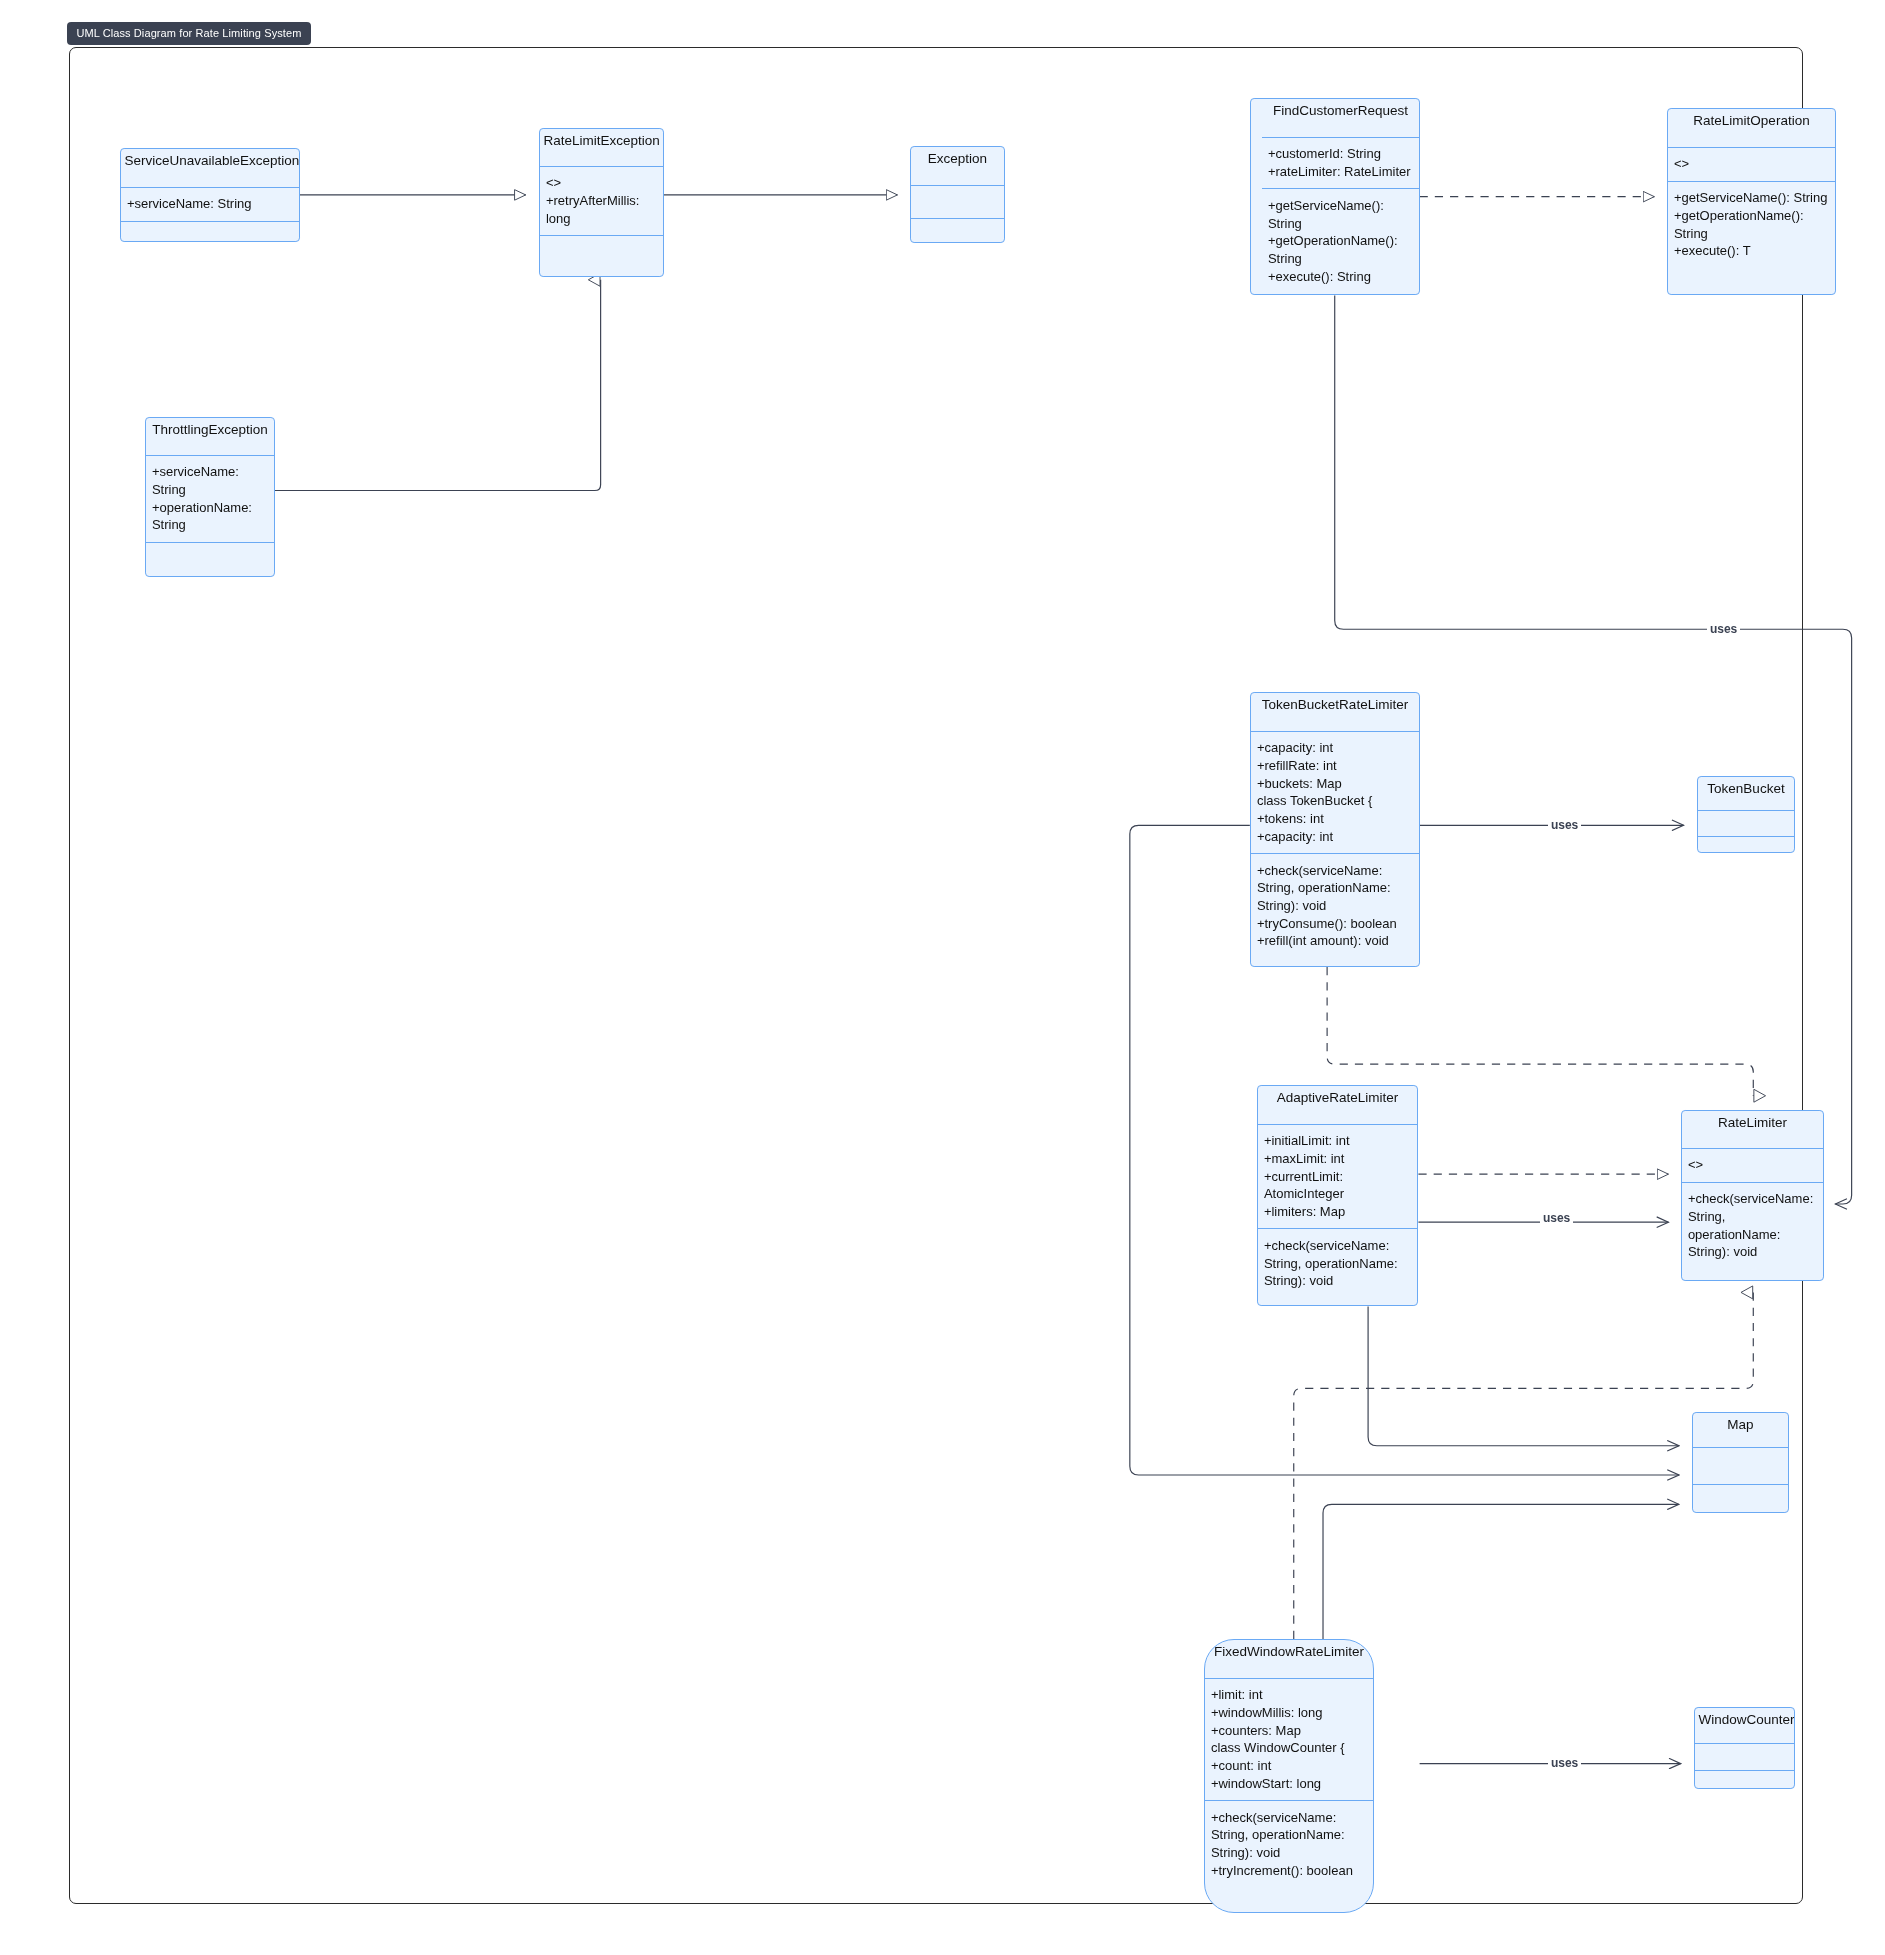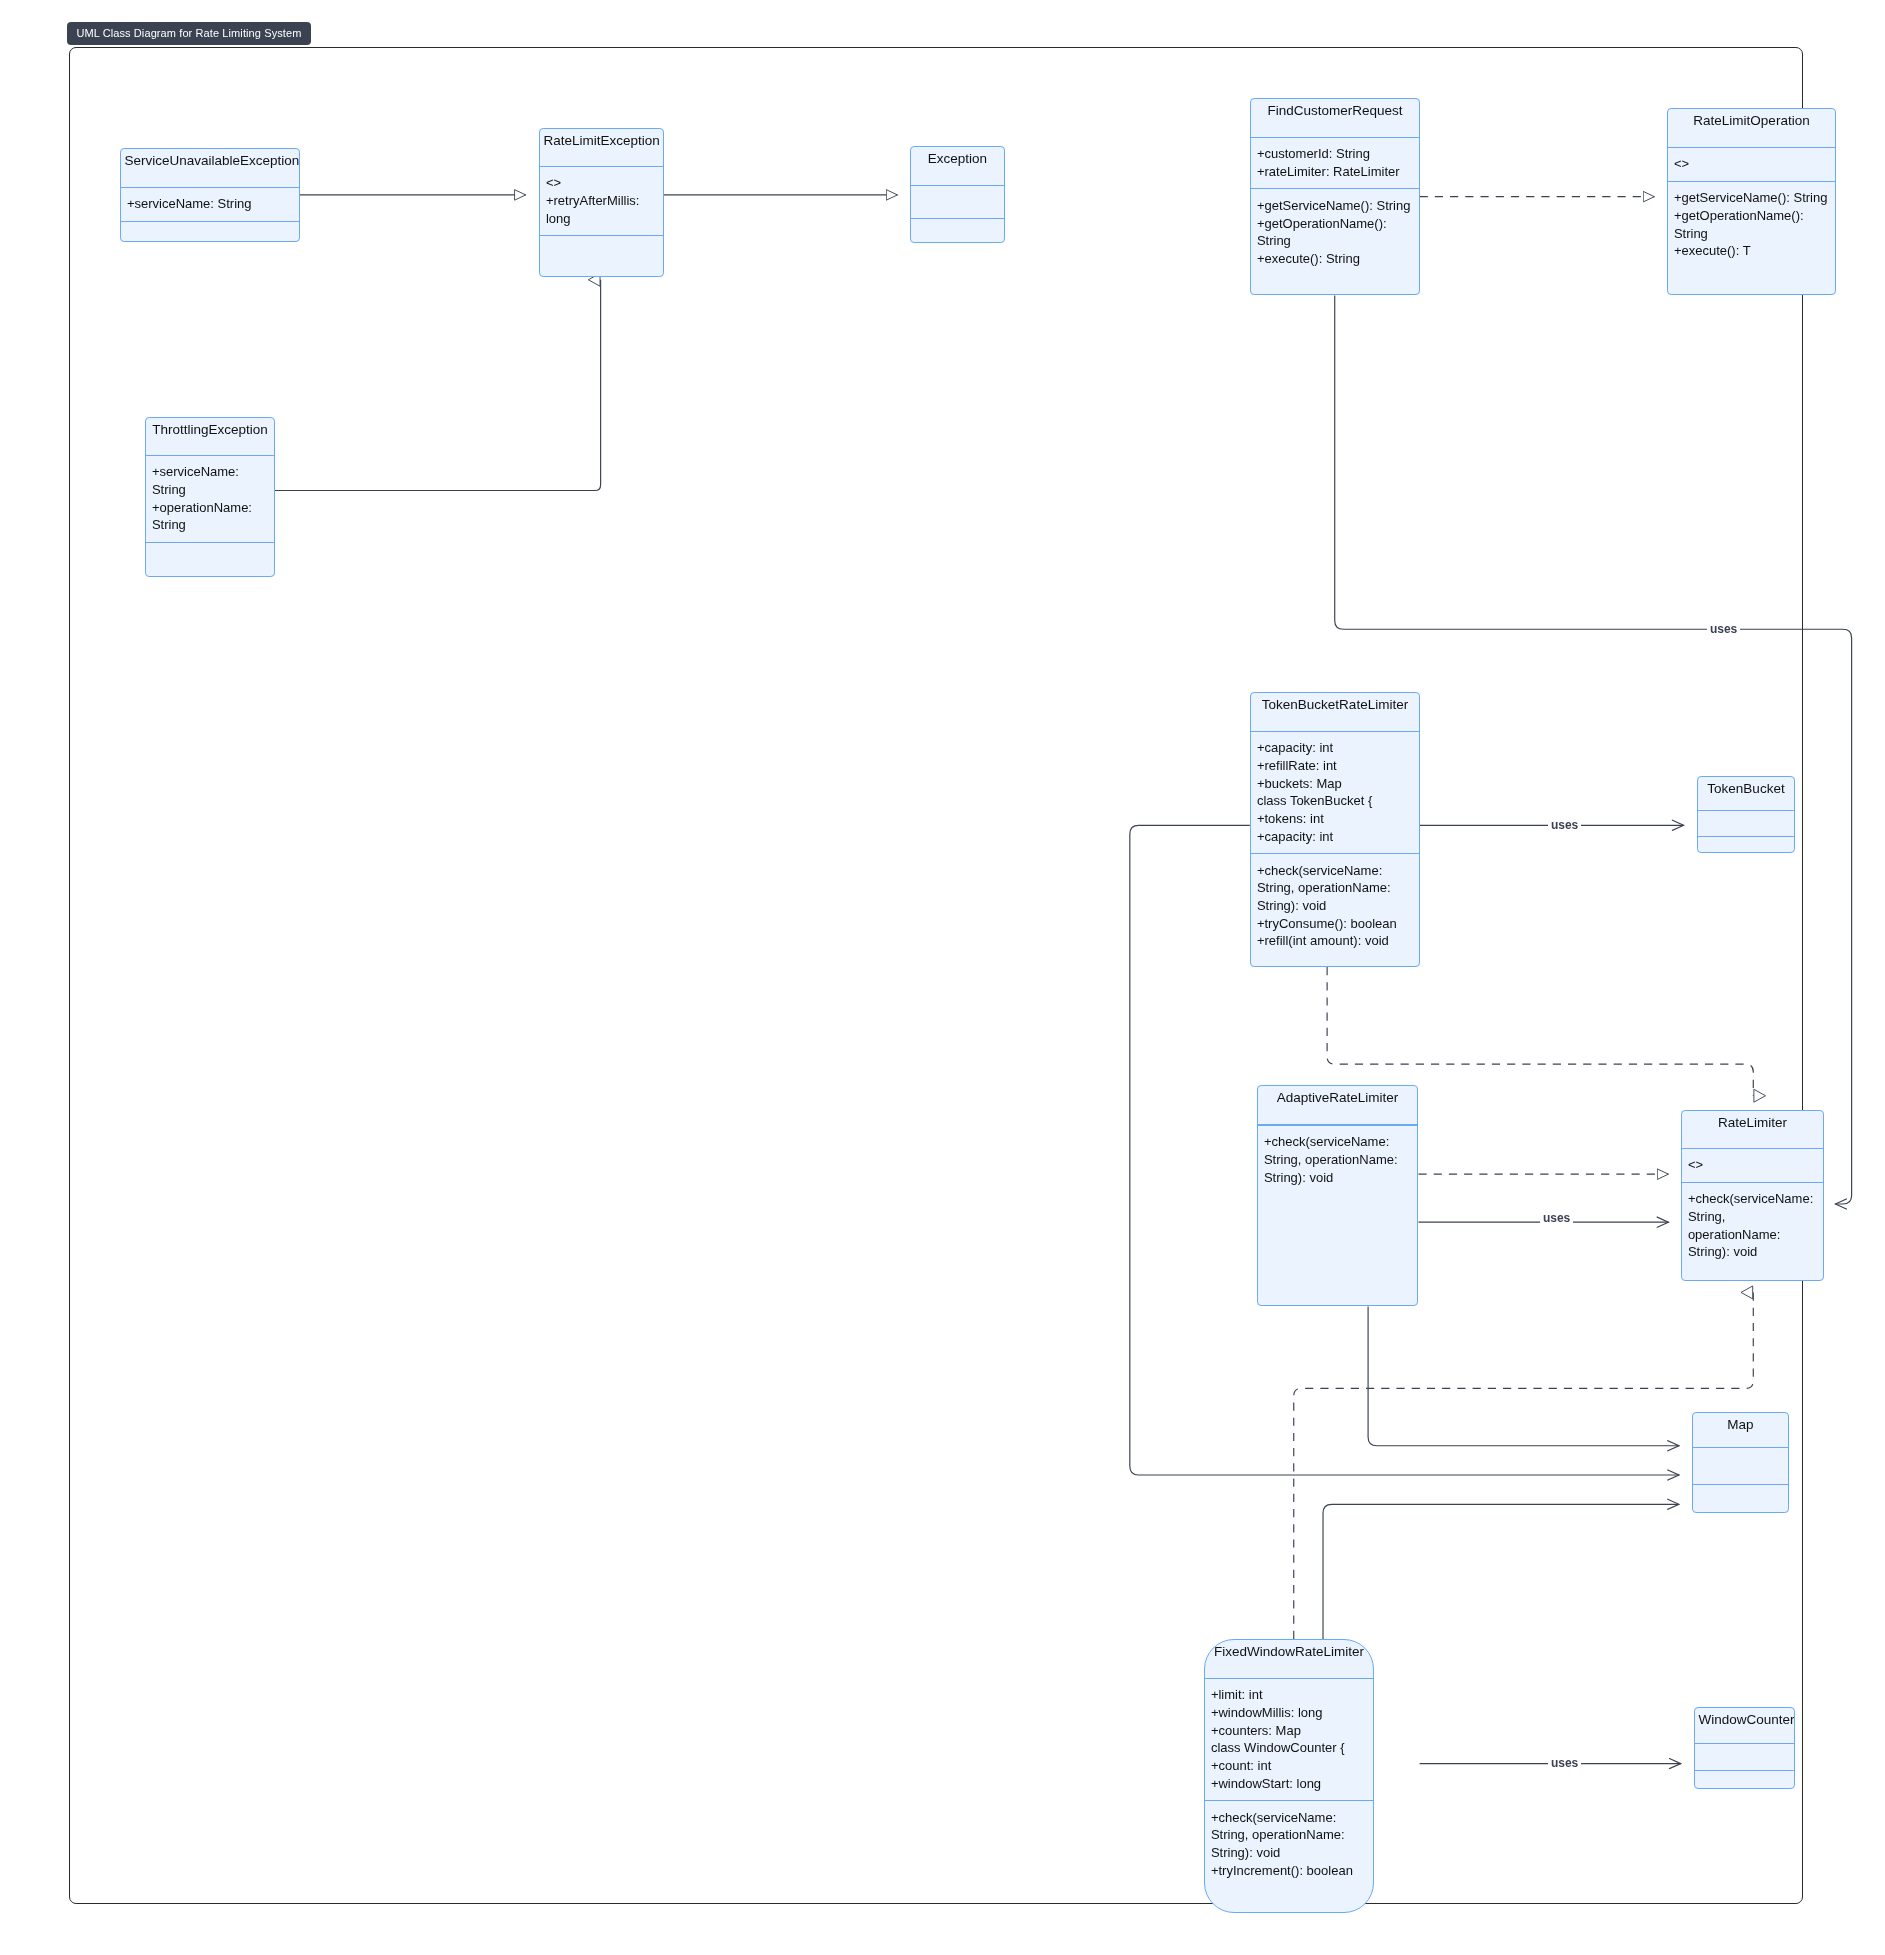--- a/index.html
+++ b/index.html
@@ -173,21 +173,21 @@
       <div class="uml-class" style="left: 145px; top: 417px; width: 130px; height: 160px;">
         <div class="uml-title" style="height: 28px;">ThrottlingException</div>
         <div class="uml-sep"></div>
         <div class="uml-compartment">
           <div class="uml-row">+serviceName: String</div>
           <div class="uml-row">+operationName: String</div>
         </div>
         <div class="uml-sep"></div>
         <div class="uml-compartment empty"></div>
       </div>
-      <div class="uml-class" style="left: 1250px; top: 98px; width: 170px; height: 197px;">
+      <div class="uml-class" style="left: 1250px; top: 98px; width: 170px; height: 197px; padding-left: 11px;">
         <div class="uml-title" style="height: 29px;">FindCustomerRequest</div>
         <div class="uml-sep"></div>
         <div class="uml-compartment">
           <div class="uml-row">+customerId: String</div>
           <div class="uml-row">+rateLimiter: RateLimiter</div>
         </div>
         <div class="uml-sep"></div>
         <div class="uml-compartment">
           <div class="uml-row">+getServiceName(): String</div>
           <div class="uml-row">+getOperationName(): String</div>
@@ -228,20 +228,26 @@
       <div class="uml-class" style="left: 1697px; top: 776px; width: 98px; height: 77px;">
         <div class="uml-title" style="height: 24.6px;">TokenBucket</div>
         <div class="uml-sep"></div>
         <div class="uml-compartment empty" style="height: 24.6px;"></div>
         <div class="uml-sep"></div>
         <div class="uml-compartment empty" style="height: 24.6px;"></div>
       </div>
       <div class="uml-class" style="left: 1257px; top: 1085px; width: 161px; height: 221px;">
         <div class="uml-title" style="height: 29px;">AdaptiveRateLimiter</div>
         <div class="uml-sep"></div>
+        <div class="uml-compartment">
+          <div class="uml-row">+initialLimit: int</div>
+          <div class="uml-row">+maxLimit: int</div>
+          <div class="uml-row">+currentLimit: AtomicInteger</div>
+          <div class="uml-row">+limiters: Map</div>
+        </div>
         <div class="uml-sep"></div>
         <div class="uml-compartment">
           <div class="uml-row">+check(serviceName: String, operationName: String): void</div>
         </div>
       </div>
       <div class="uml-class" style="left: 1681px; top: 1110px; width: 143px; height: 171px;">
         <div class="uml-title" style="height: 28px;">RateLimiter</div>
         <div class="uml-sep"></div>
         <div class="uml-compartment">
           <div class="uml-row">&lt;&gt;</div>

